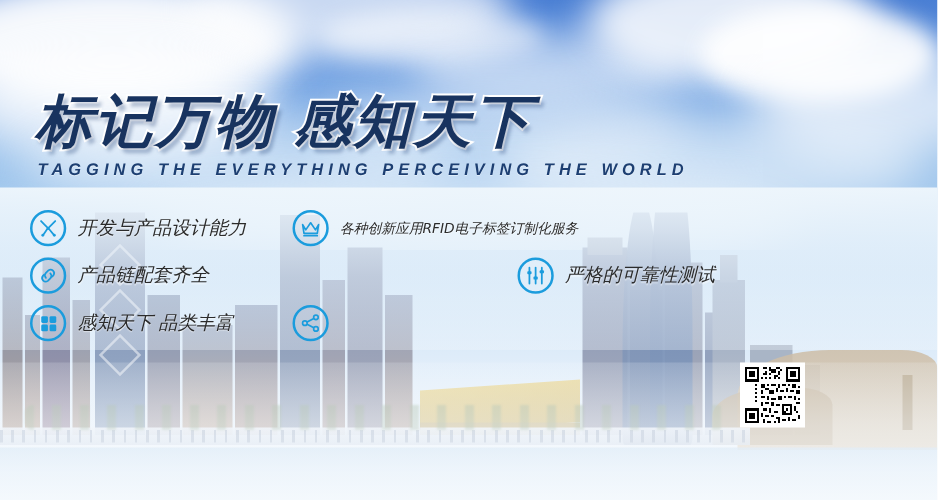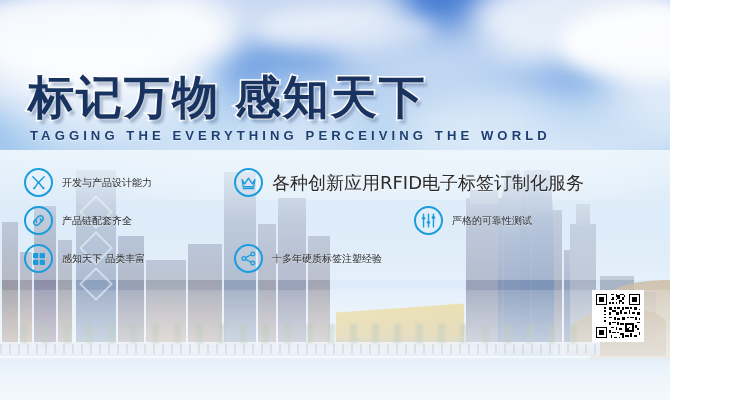--- a/index.html
+++ b/index.html
@@ -1,22 +1,23 @@
 <!DOCTYPE html>
 <html><head>
 <meta charset="utf-8">
 <style>
   html,body{margin:0;padding:0;}
   body{
     width:750px;height:400px;overflow:hidden;
     font-family:"Liberation Sans","DejaVu Sans",sans-serif;
   }
   .banner{
-    position:relative;width:670px;height:400px;overflow:hidden;
+    position:relative;width:750px;height:400px;overflow:hidden;
     background:linear-gradient(180deg,#4a7fd4 0%,#6a9ce0 14%,#8fbbe9 30%,#b3d3f1 46%,#cfe4f6 60%,#e2eefa 74%,#eef5fb 88%,#f4f8fc 100%);
+    font-style:italic;
   }
 
   
   .sky{position:absolute;left:0;top:0;width:750px;height:200px;overflow:hidden;}
   .cloud{position:absolute;border-radius:50%;background:#ffffff;filter:blur(9px);}
   .cloud.soft{filter:blur(14px);}
   .cloud.faint{filter:blur(18px);}
 
   
   .city{position:absolute;left:0;bottom:0;width:750px;height:230px;overflow:hidden;}
@@ -54,25 +55,25 @@
   .fcol.left{width:210px;flex:0 0 210px;}
   .fcol.right{flex:1;}
   .ficon{
     width:29px;height:29px;flex:0 0 29px;border-radius:50%;
     border:2px solid #1b9cdd;box-sizing:border-box;
     display:flex;align-items:center;justify-content:center;
     background:rgba(255,255,255,.10);
   }
   .ficon svg{display:block;}
   .flabel{
-    margin-left:9px;font-size:10px;color:#2b2b2b;white-space:nowrap;
+    margin-left:9px;font-size:15px;color:#2b2b2b;white-space:nowrap;
     font-family:"DejaVu Sans","Liberation Sans",sans-serif;
     text-shadow:0 1px 1px rgba(255,255,255,.6);
   }
-  .flabel.small{font-size:18px;}
+  .flabel.small{font-size:11px;}
 
   
   .qr{position:absolute;left:592px;top:290px;width:52px;height:52px;background:#fff;padding:2px;box-sizing:border-box;}
   .qr svg{display:block;}
 </style>
 </head>
 <body>
 
 <div class="banner">
 
@@ -219,21 +220,20 @@
       <div class="fcol right">
         <span class="ficon">
           <svg width="17" height="17" viewBox="0 0 24 24" fill="none" stroke="#1b9cdd" stroke-width="1.9">
             <circle cx="18" cy="5.5" r="2.6"></circle>
             <circle cx="5.5" cy="12" r="2.6"></circle>
             <circle cx="18" cy="18.5" r="2.6"></circle>
             <path d="M8 10.8 L15.6 6.7"></path>
               <path d="M8 13.2 L15.6 17.3"></path>
           </svg>
         </span>
-        <span class="flabel">十多年硬质标签注塑经验</span>
       </div>
     </div>
   </div>
 
   <div class="qr">
     <svg width="48" height="48" viewBox="0 0 29 29" shape-rendering="crispEdges">
       <rect width="29" height="29" fill="#ffffff"></rect>
       <g fill="#000000">
 
         <rect x="1" y="1" width="7" height="1"></rect>

